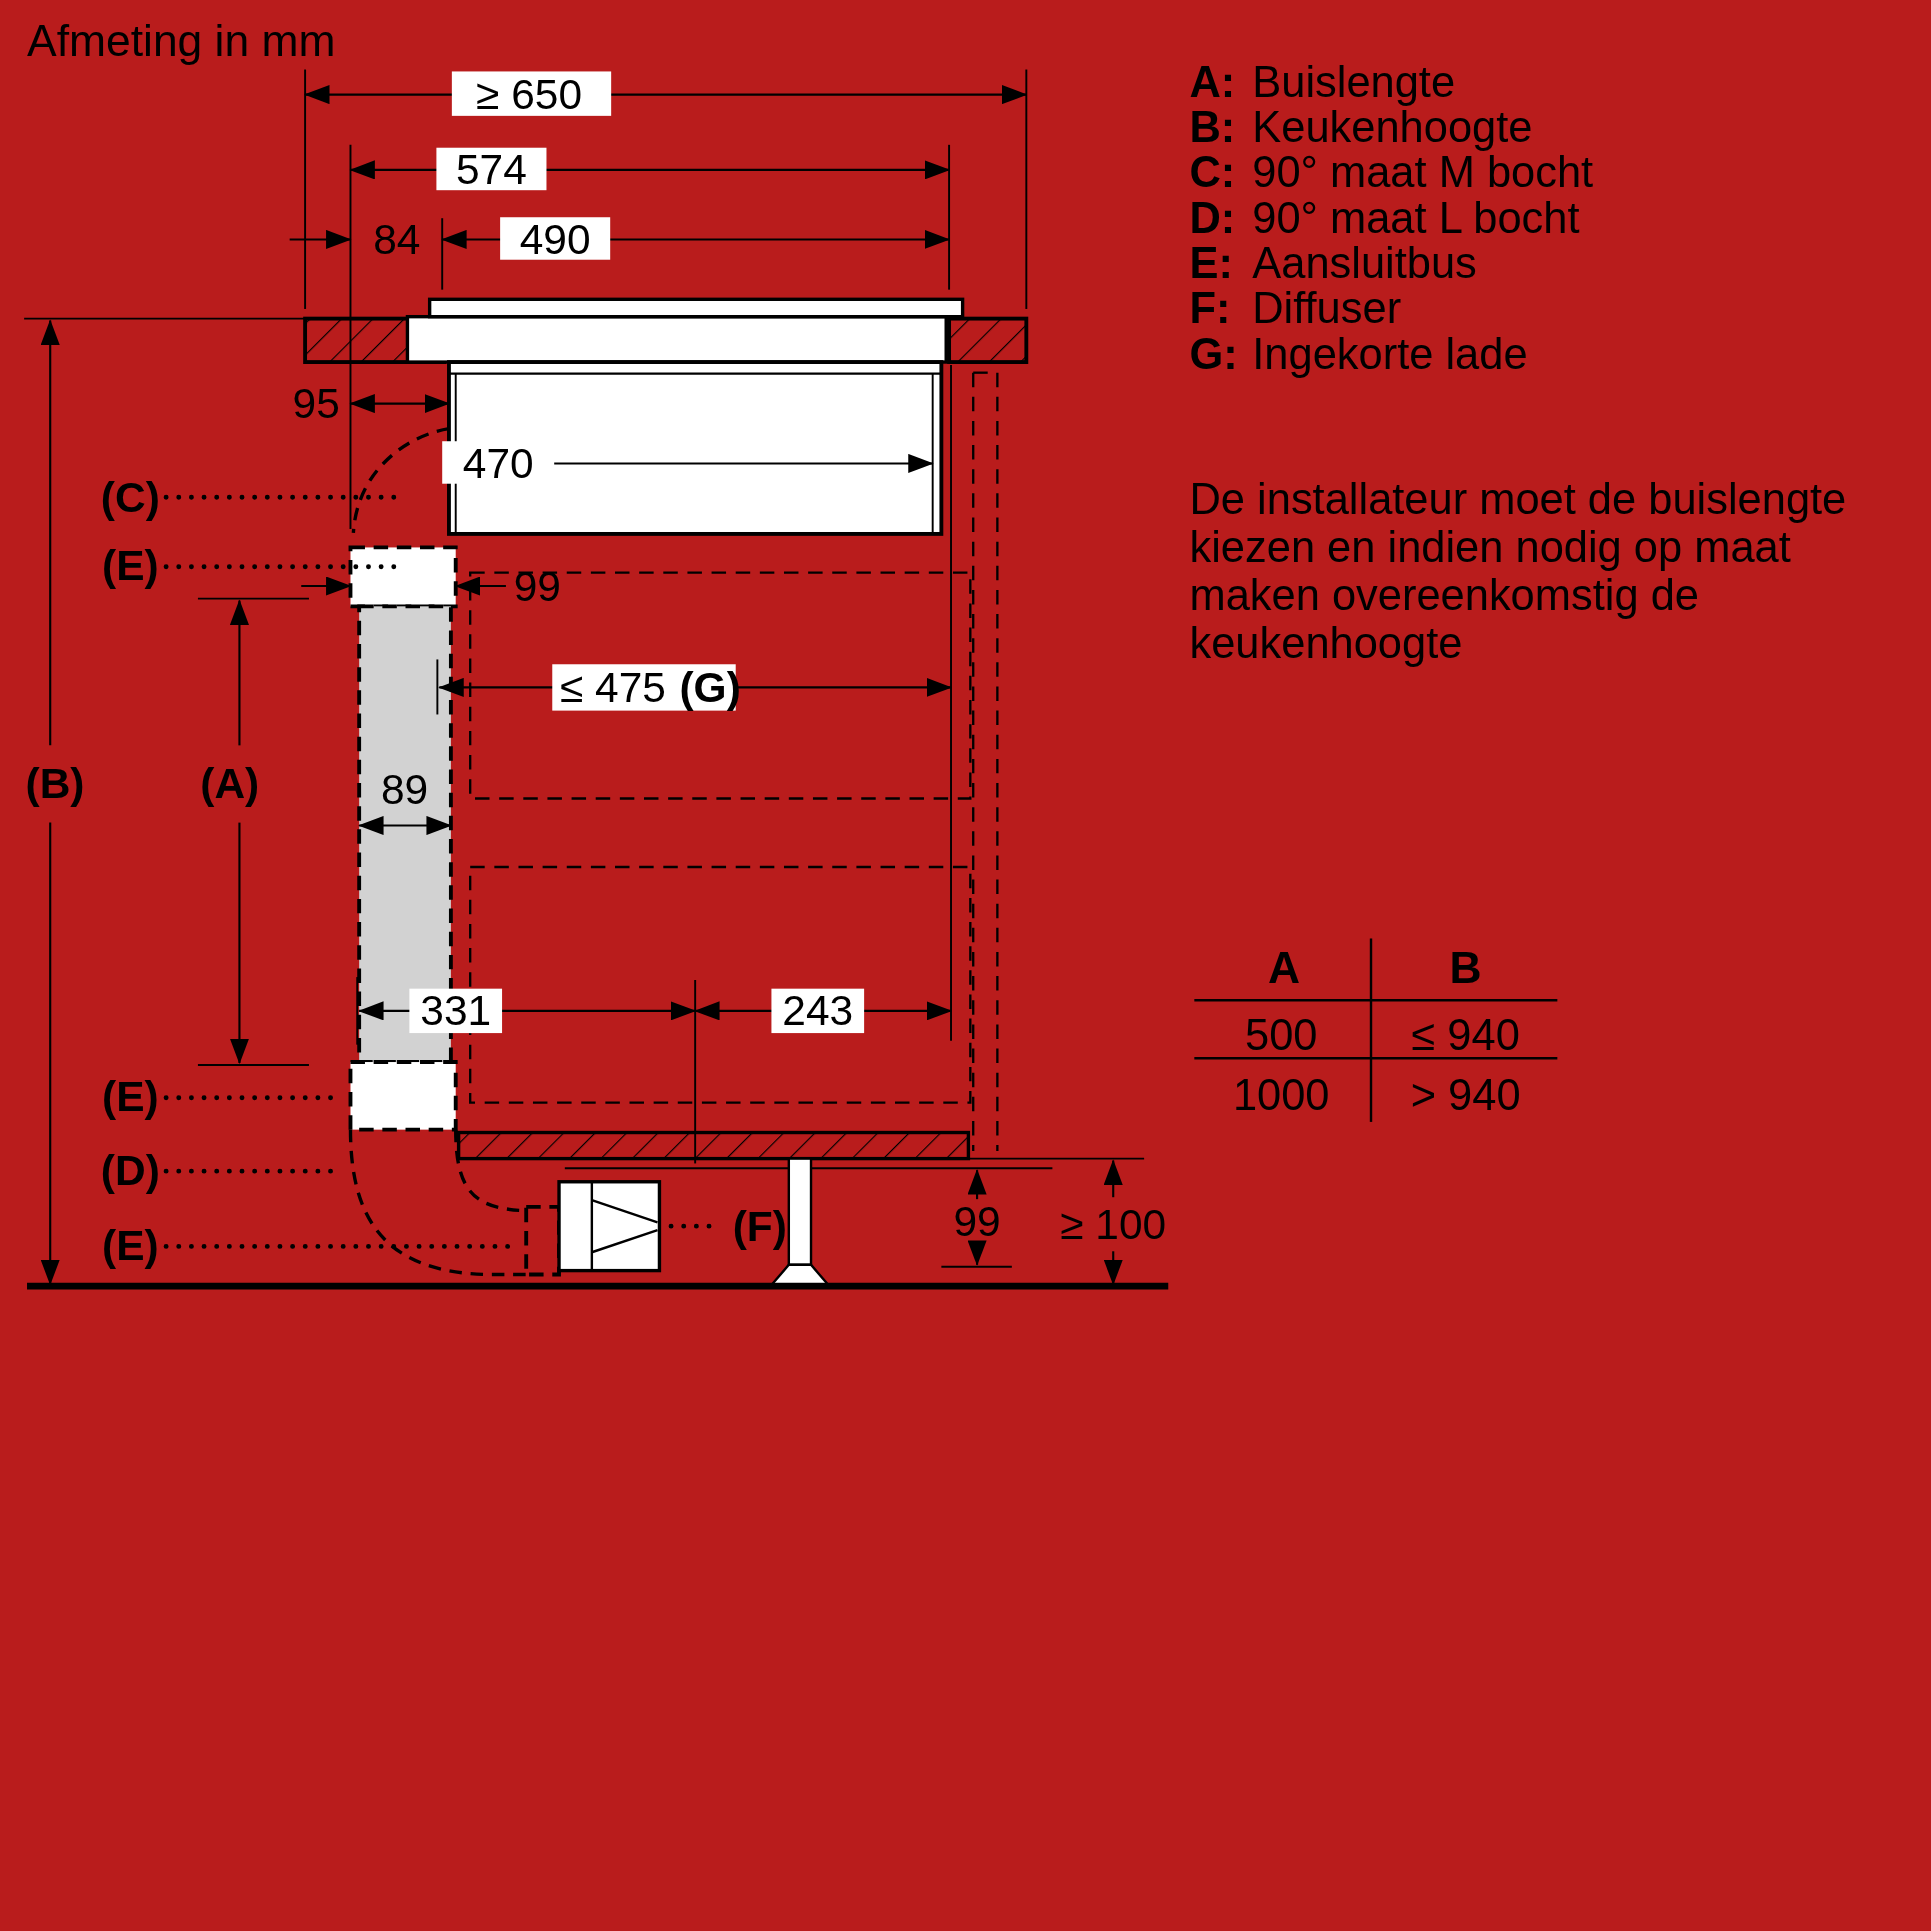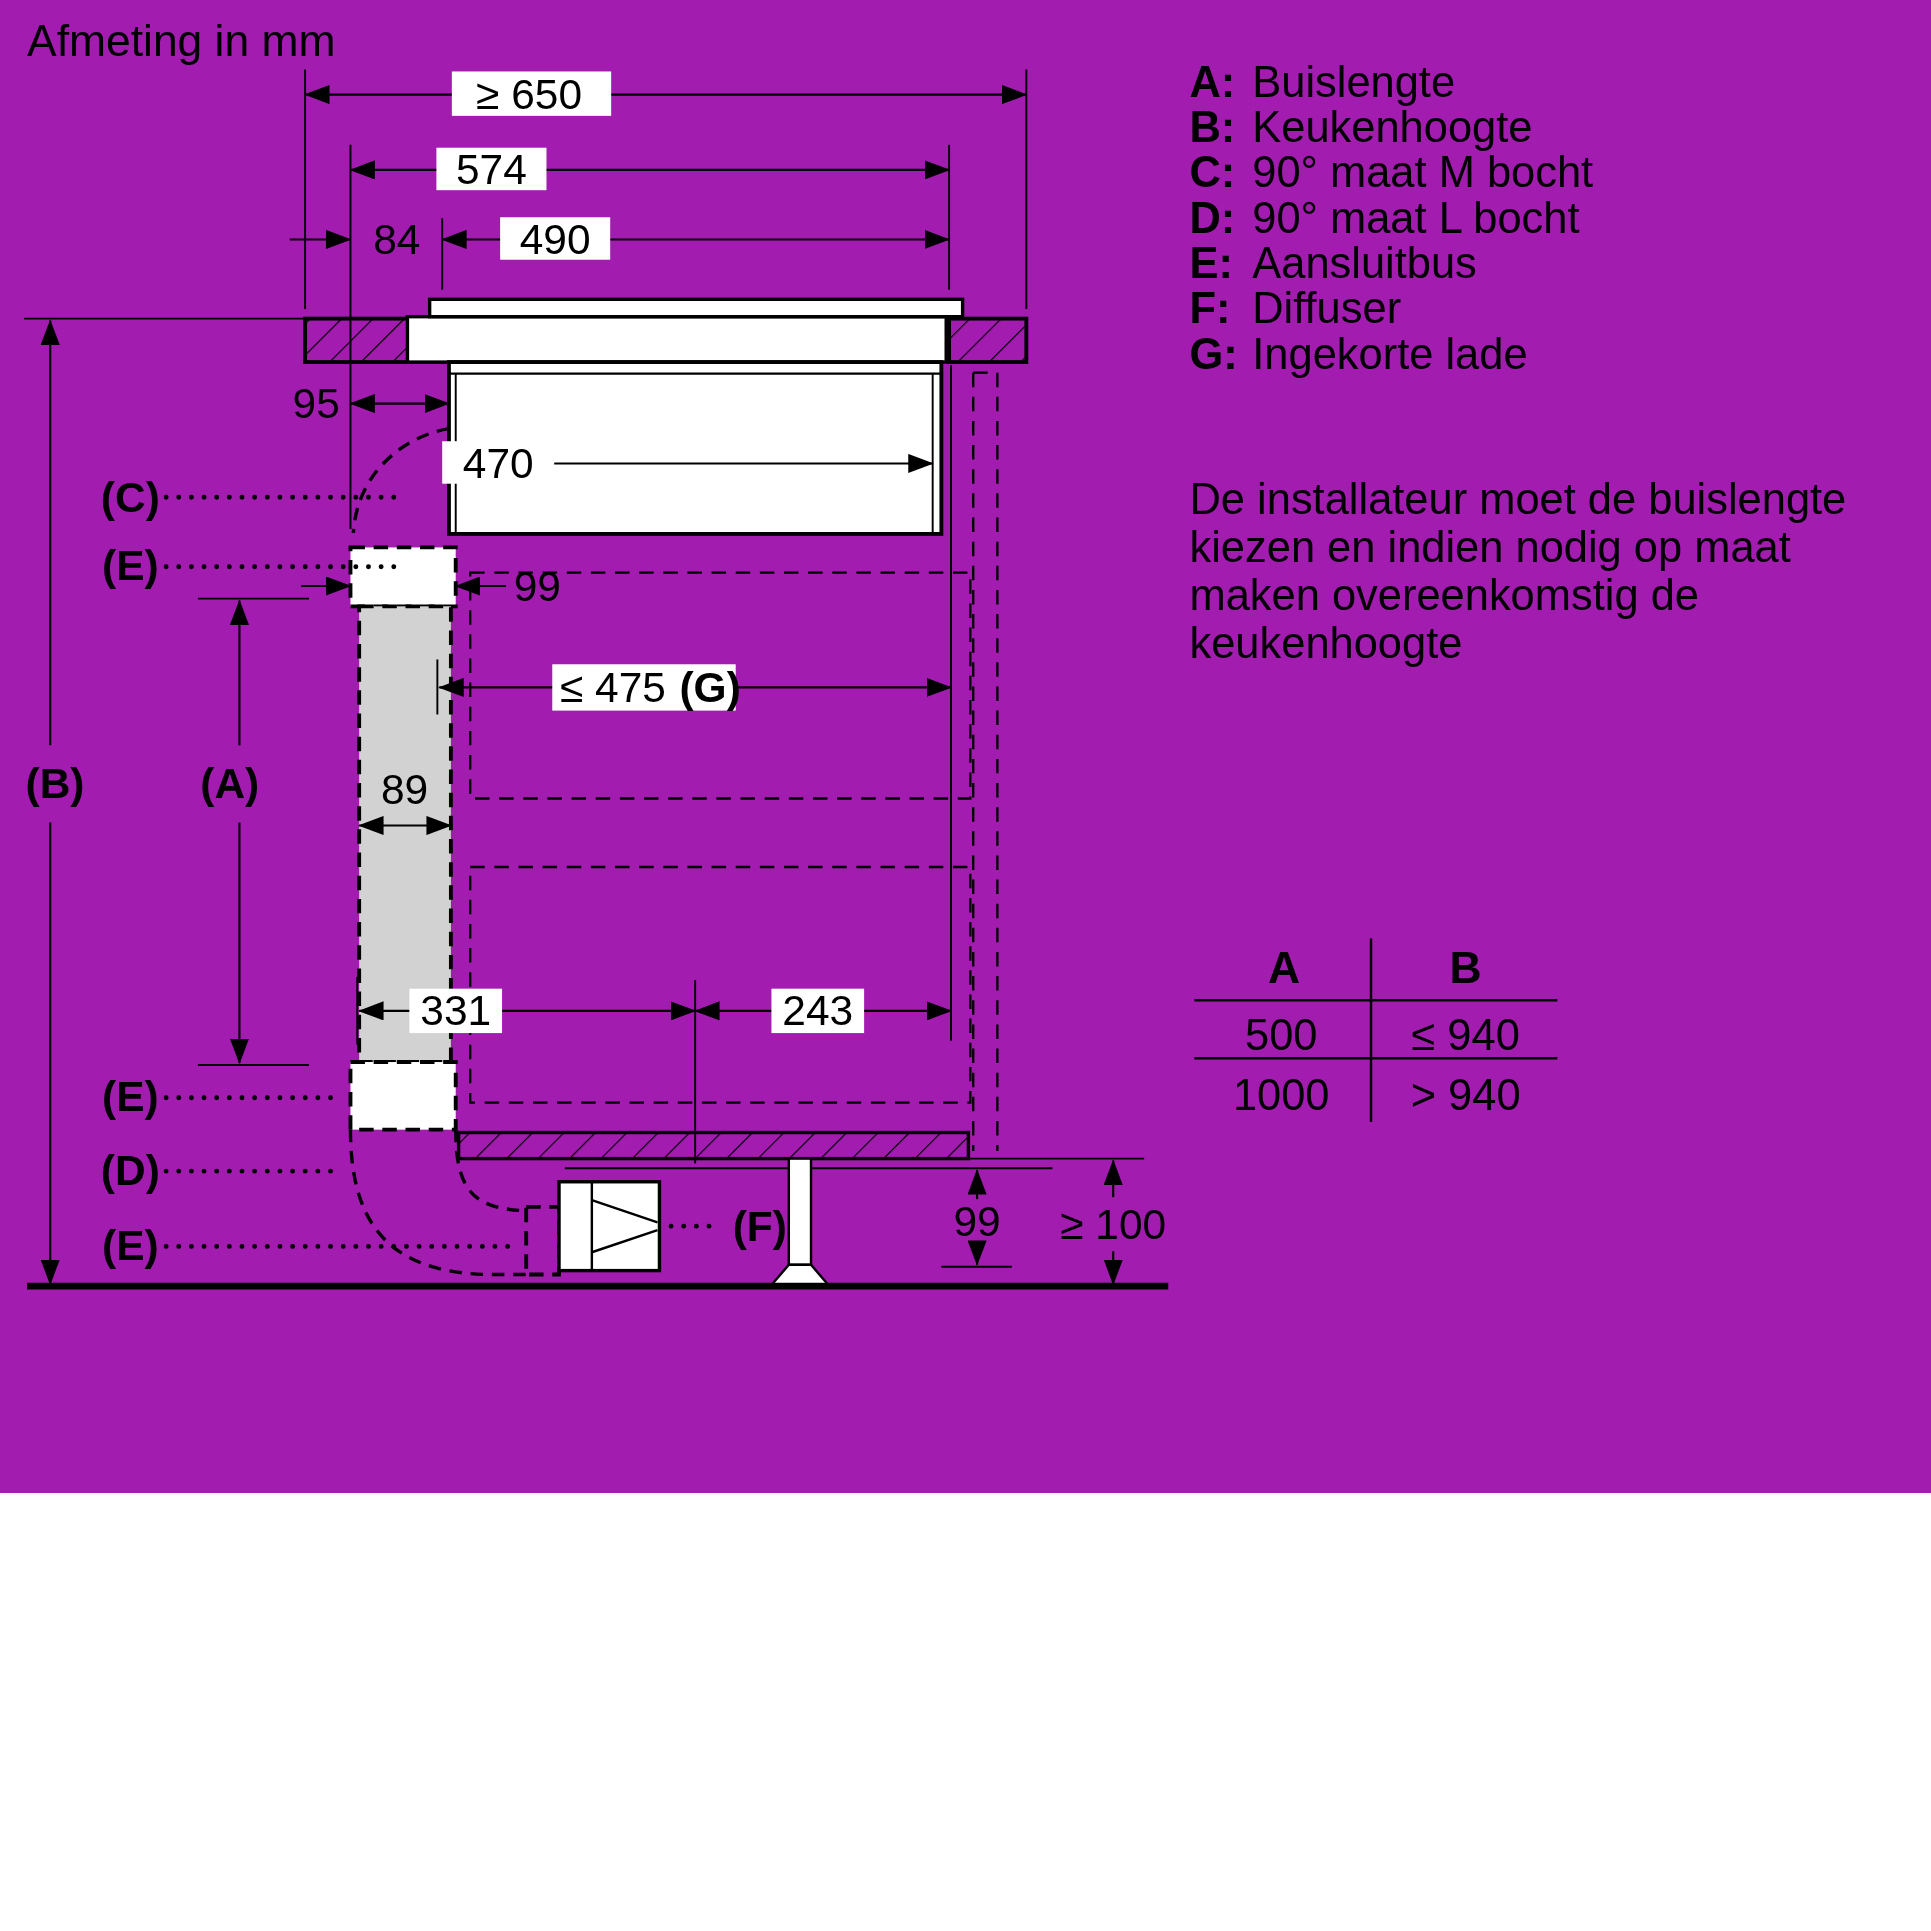--- a/index.html
+++ b/index.html
@@ -1,16 +1,16 @@
 <!DOCTYPE html>
 <html><head>
 <meta charset="utf-8">
 <style>
   html,body{margin:0;padding:0;background:#fff;}
-  #page{width:1931px;height:1493px;background:#a21caf;position:relative;font-family:"Liberation Sans",sans-serif;}
+  #page{width:1931px;height:1931px;background:#b91c1c;position:relative;font-family:"Liberation Sans",sans-serif;}
   svg{display:block;}
   text{font-family:"Liberation Sans",sans-serif;fill:#000;}
   .t44{font-size:44px;}
   .t45{font-size:45px;}
   .t46{font-size:46px;}
   .bold{font-weight:bold;}
   .mid{text-anchor:middle;}
   .endx{text-anchor:end;}
   .ln2{stroke:#000;stroke-width:2;fill:none;}
   .ln25{stroke:#000;stroke-width:2.5;fill:none;}

